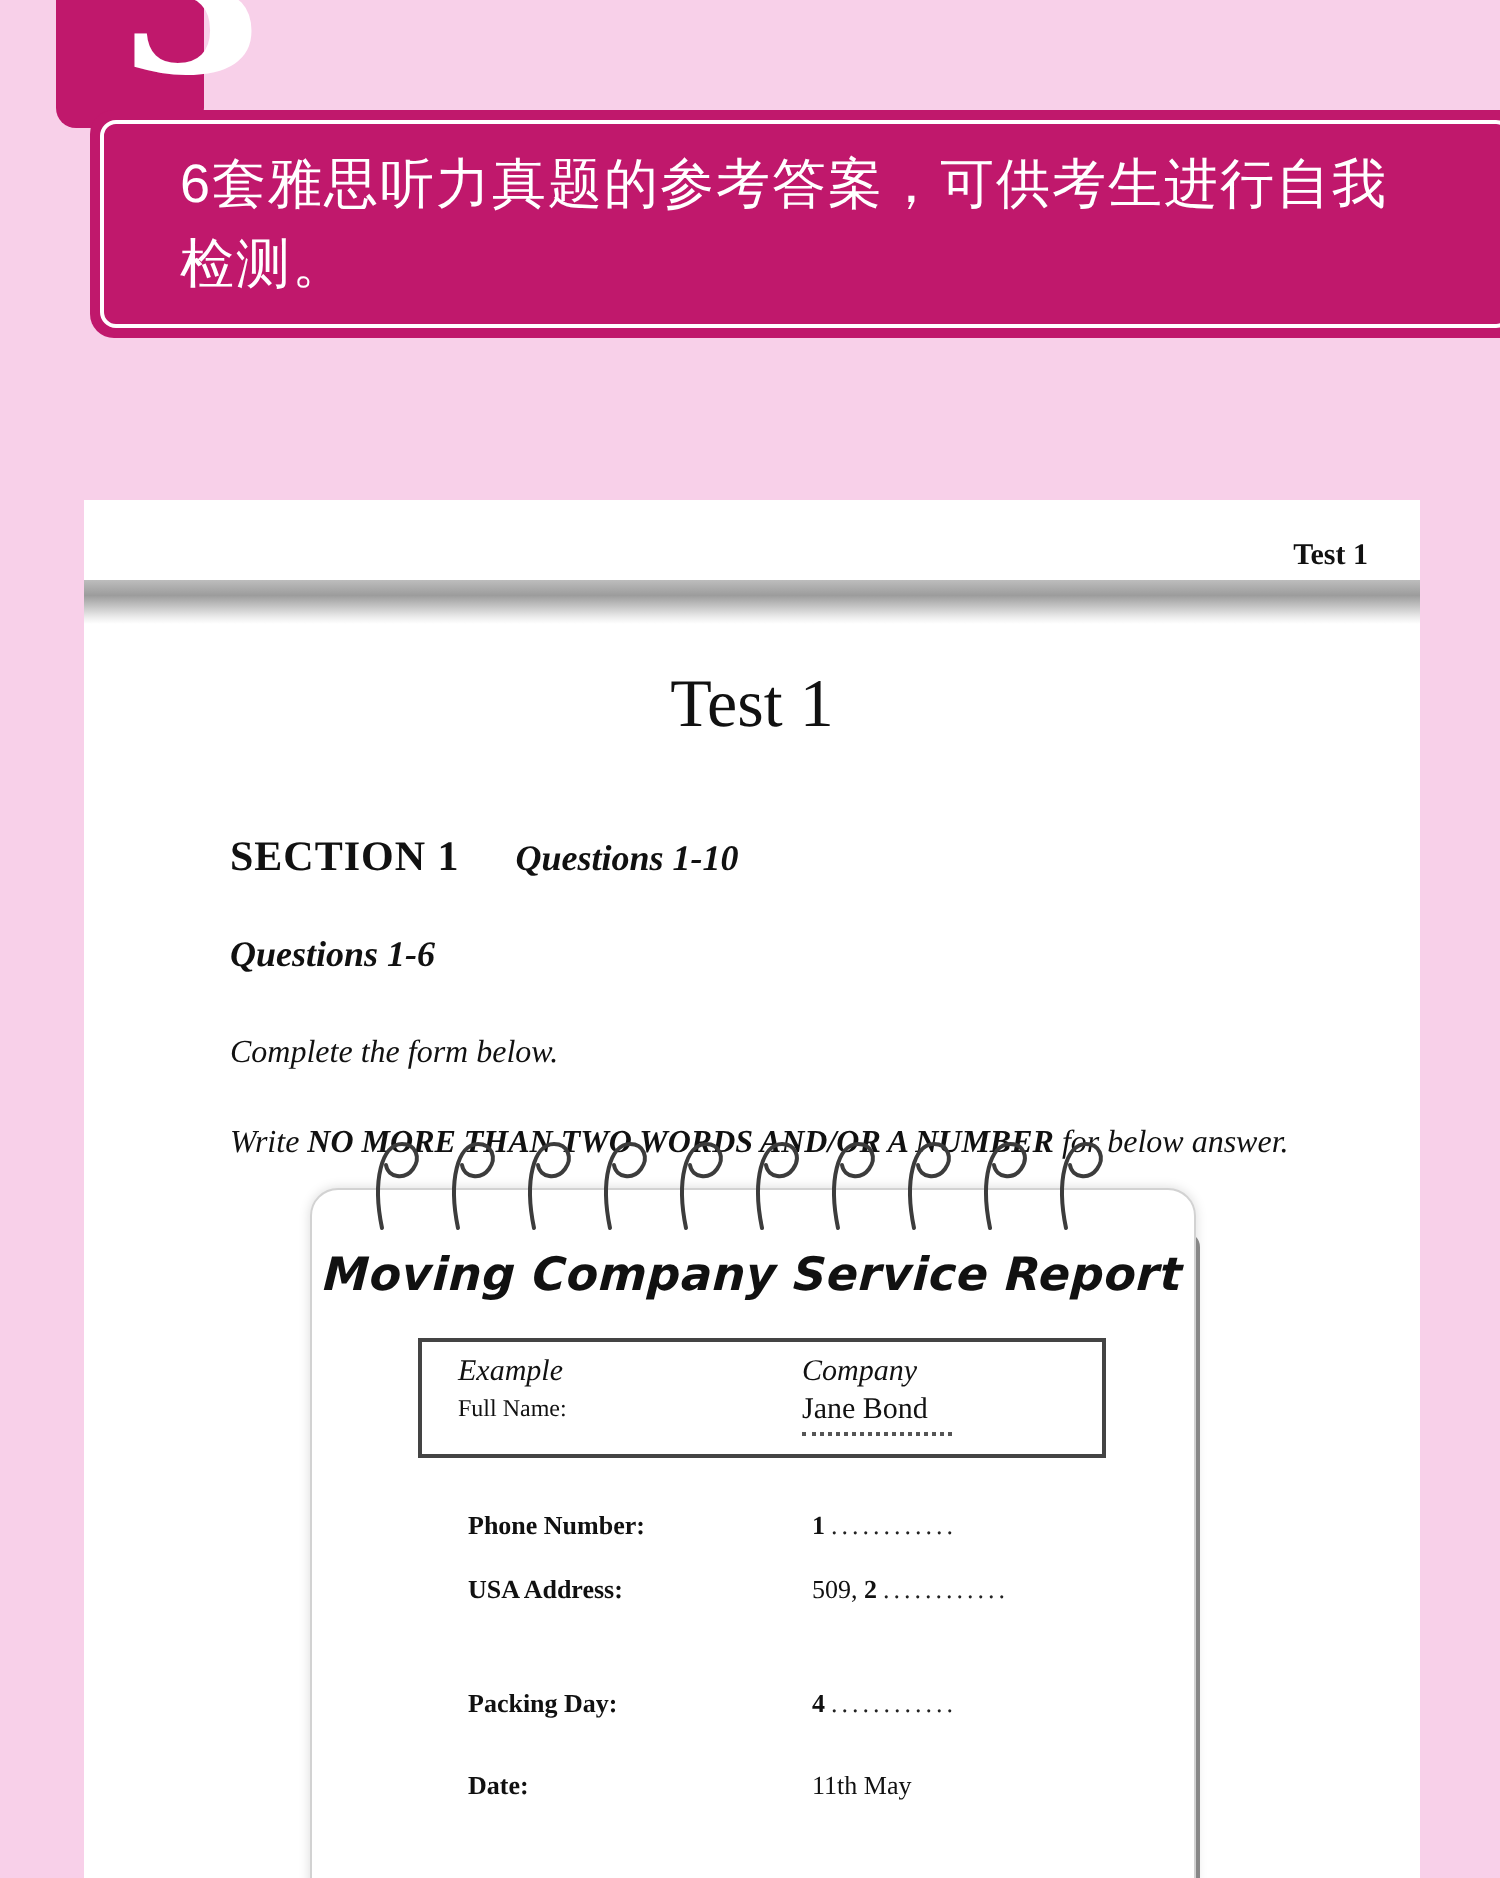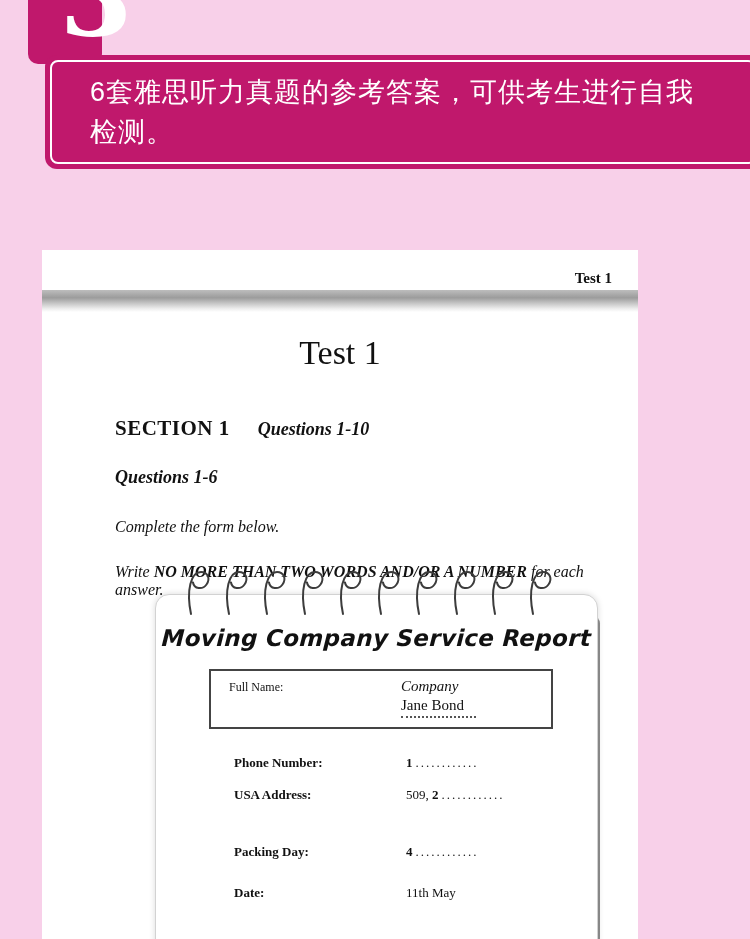--- a/index.html
+++ b/index.html
@@ -29,21 +29,21 @@
     border:2px solid #ffffff; border-radius:8px;
     display:flex; align-items:center; padding:0 38px;
   }
   .callout-text {
     color:#ffffff; font-size:27px; line-height:1.5; letter-spacing:1px;
     font-family:"Liberation Sans", sans-serif;
   }
 
   
   .page {
-    position:absolute; left:42px; top:250px; width:596px; height:689px;
+    position:absolute; left:42px; top:250px; width:668px; height:689px;
     background:#ffffff;
   }
   .page-header-label {
     text-align:right; padding:20px 26px 3px 0;
     font-weight:bold; font-size:15px;
   }
   .header-band {
     height:22px; width:100%;
     background:linear-gradient(to bottom, #bdbdbd 0%, #9c9c9c 35%, #ededed 85%, #ffffff 100%);
   }
@@ -115,21 +115,21 @@
     <div class="header-band"></div>
 
     <h1 class="test-title">Test 1</h1>
 
     <div class="content">
       <div class="section-line">
         <span class="section-heading">SECTION 1</span><span class="section-range">Questions 1-10</span>
       </div>
       <div class="subsection">Questions 1-6</div>
       <div class="inst1">Complete the form below.</div>
-      <div class="inst2"><span>Write </span><b>NO MORE THAN TWO WORDS AND/OR A NUMBER</b><span> for each answer.</span></div>
+      <div class="inst2"><span>Write </span><b>NO MORE THAN TWO WORDS AND/OR A NUMBER</b><span> for below answer.</span></div>
     </div>
 
     <div class="notepad-wrap">
       <svg class="coil" width="390" height="50" viewBox="0 0 390 50" aria-hidden="true">
         <defs>
           <path id="loop" d="M6 46 C1 22 6 4 16 4 C23 4 25.5 11 21.5 16.5 C17.5 22 9 21 8 14.5" fill="none" stroke="#3c3c3c" stroke-width="2" stroke-linecap="round"></path>
         </defs>
         <use href="#loop" x="0"></use>
         <use href="#loop" x="38"></use>
         <use href="#loop" x="76"></use>
@@ -142,20 +142,21 @@
         <use href="#loop" x="342"></use>
       </svg>
 
       <div class="paper-side"></div>
 
       <div class="paper">
         <div class="notepad-title">Moving Company Service Report</div>
 
         <div class="example-box">
           <div class="ex-col">
+            <div class="ex-label">Example</div>
             <div class="ex-field">Full Name:</div>
           </div>
           <div class="ans-col">
             <div class="ans-label">Company</div>
             <div class="ans-value">Jane Bond</div>
           </div>
         </div>
 
         <div class="form-rows">
 

